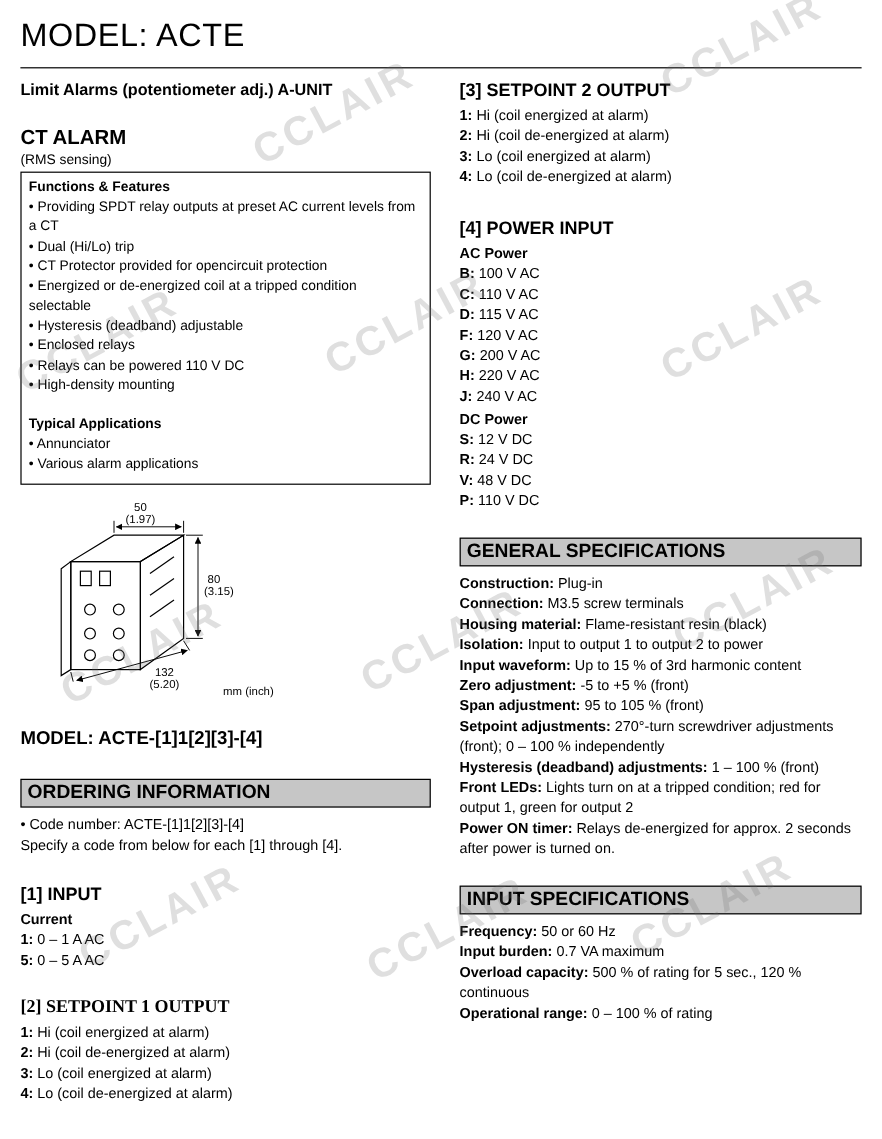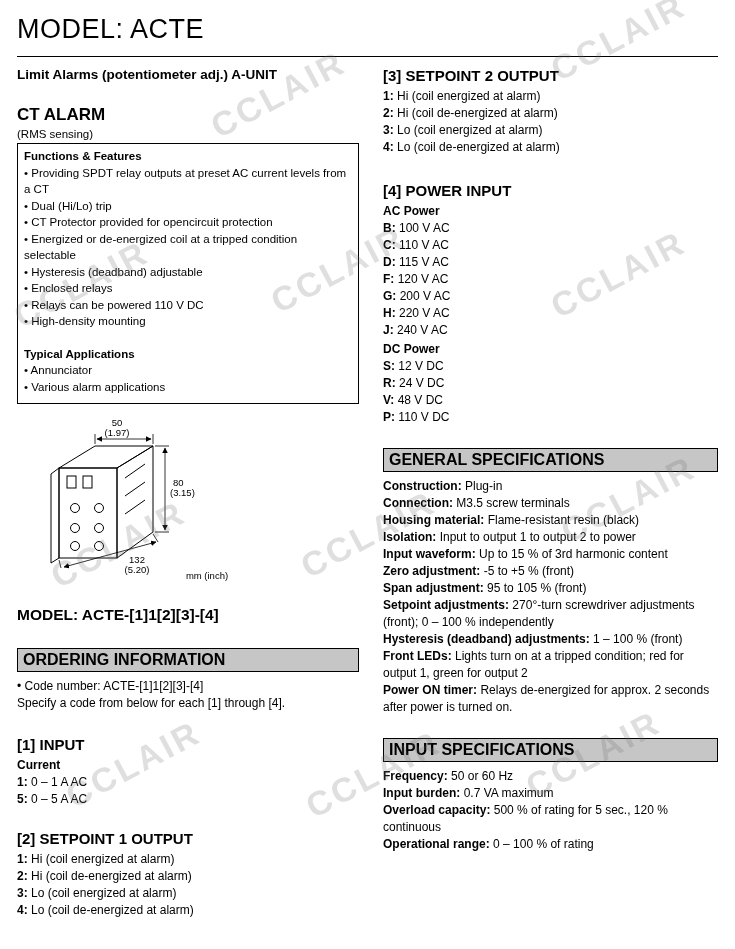--- a/index.html
+++ b/index.html
@@ -160,21 +160,21 @@
 
       <div class="sec-heading">[1] INPUT</div>
       <div class="sub-bold">Current</div>
       <div>
 
           <div class="code-item"><b>1:</b> <span>0 – 1 A AC</span></div>
 
           <div class="code-item"><b>5:</b> <span>0 – 5 A AC</span></div>
         </div>
 
-      <div class="sec-heading" style="margin-top:22px;">[2] SETPOINT 1 OUTPUT</div>
+      <div class="sec-heading" style="margin-top:22px;font-family:Liberation Serif, serif;">[2] SETPOINT 1 OUTPUT</div>
       <div>
 
           <div class="code-item"><b>1:</b> <span>Hi (coil energized at alarm)</span></div>
 
           <div class="code-item"><b>2:</b> <span>Hi (coil de-energized at alarm)</span></div>
 
           <div class="code-item"><b>3:</b> <span>Lo (coil energized at alarm)</span></div>
 
           <div class="code-item"><b>4:</b> <span>Lo (coil de-energized at alarm)</span></div>
         </div>

